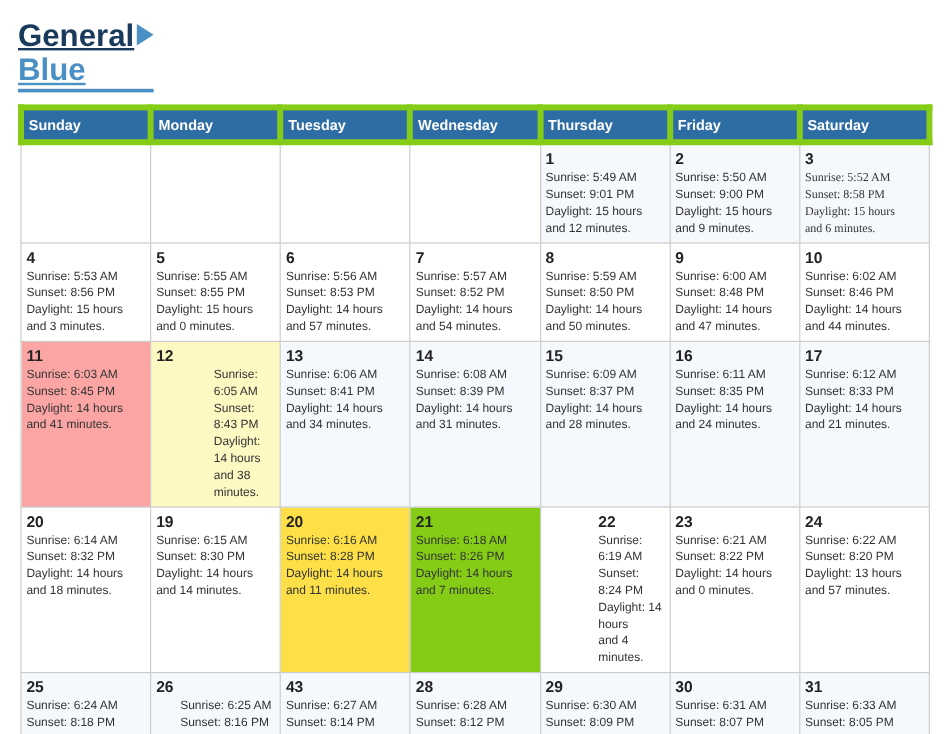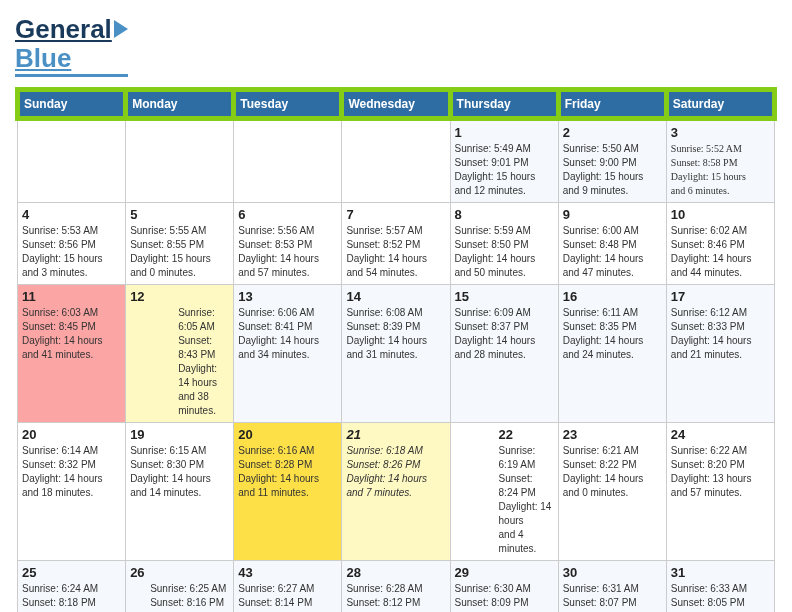--- a/index.html
+++ b/index.html
@@ -282,21 +282,21 @@
 Daylight: 14 hours
 and 14 minutes.</div>
         </td>
         <td style="background: #fde047;">
           <span class="day-number">20</span>
           <div class="day-info" style="white-space: pre-line;">Sunrise: 6:16 AM
 Sunset: 8:28 PM
 Daylight: 14 hours
 and 11 minutes.</div>
         </td>
-        <td style="background: #fef9c3; font-style: italic;">
+        <td style="background: #84cc16;">
           <span class="day-number">21</span>
           <div class="day-info" style="white-space: pre-line;">Sunrise: 6:18 AM
 Sunset: 8:26 PM
 Daylight: 14 hours
 and 7 minutes.</div>
         </td>
         <td style="background: rgb(255, 255, 255); padding-left: 48px;">
           <span class="day-number">22</span>
           <div class="day-info" style="white-space: pre-line;">Sunrise: 6:19 AM
 Sunset: 8:24 PM

